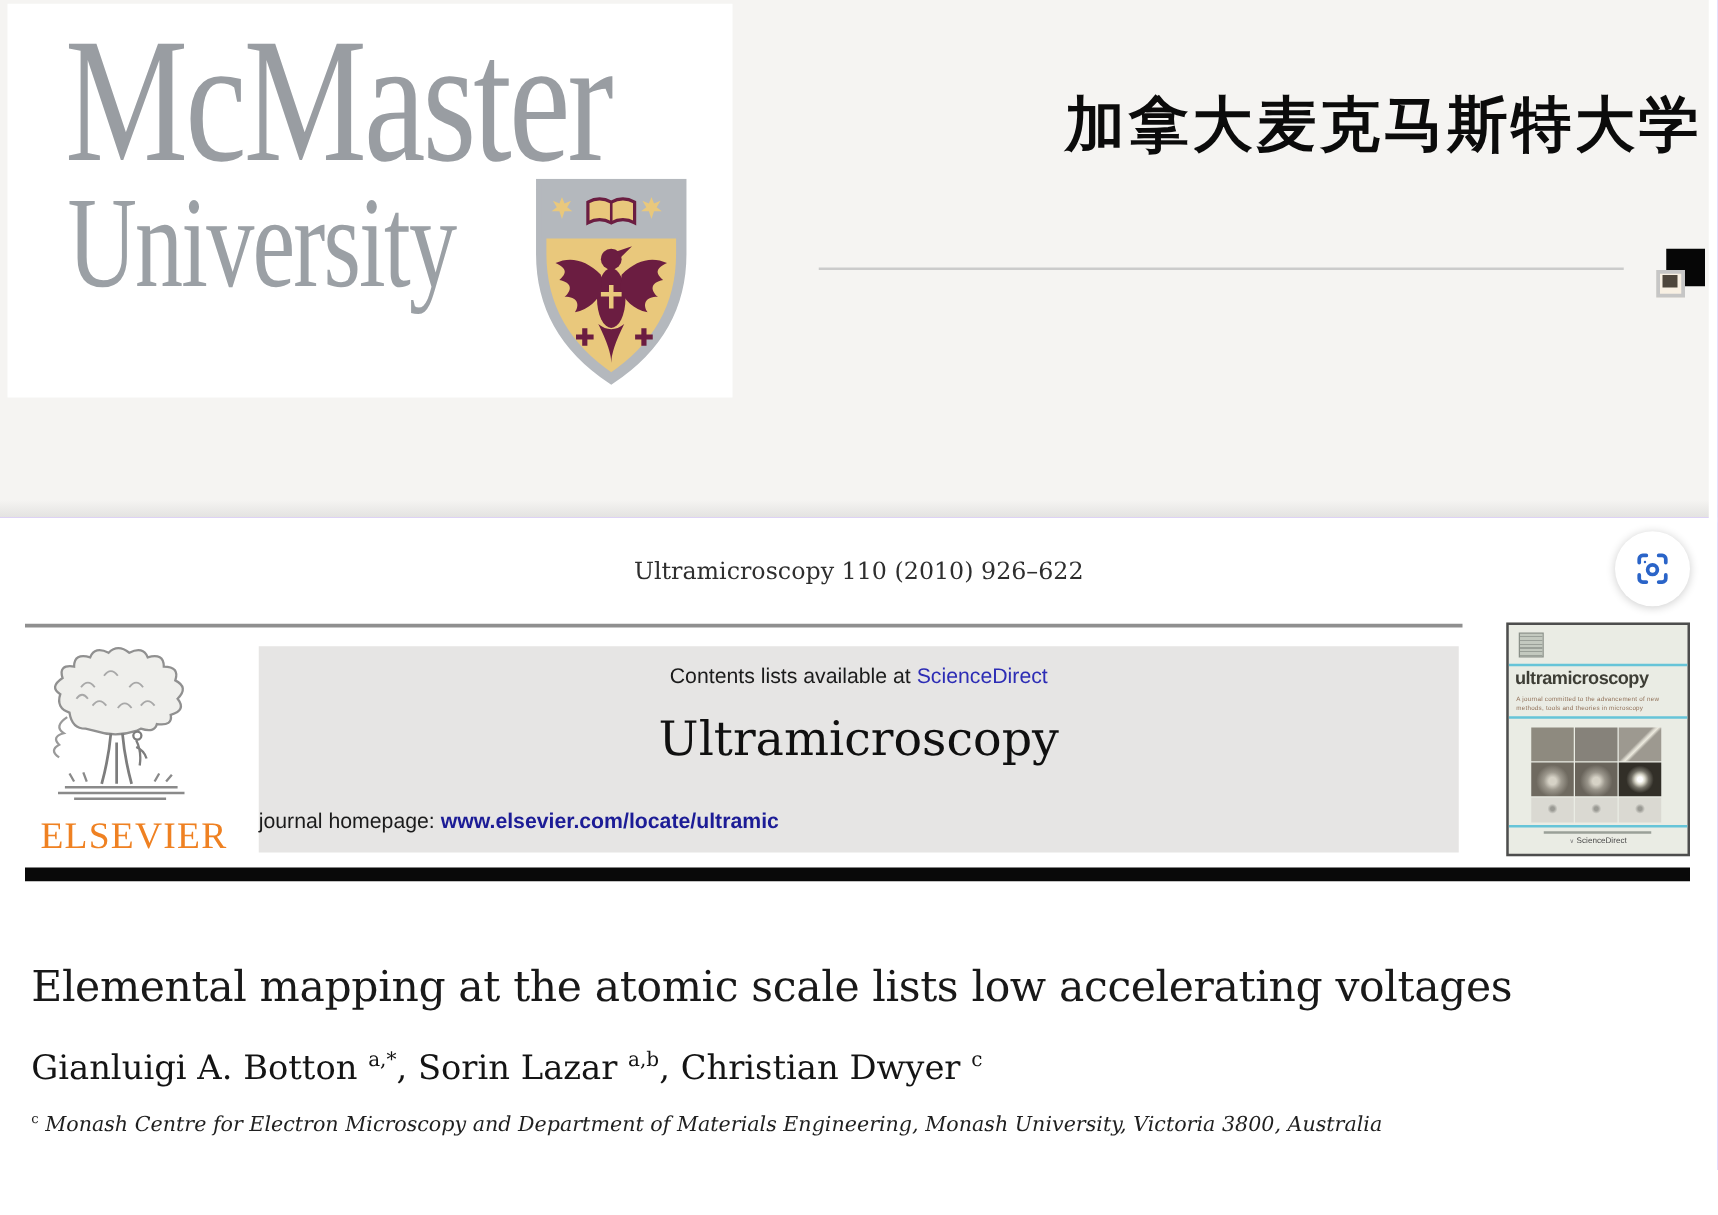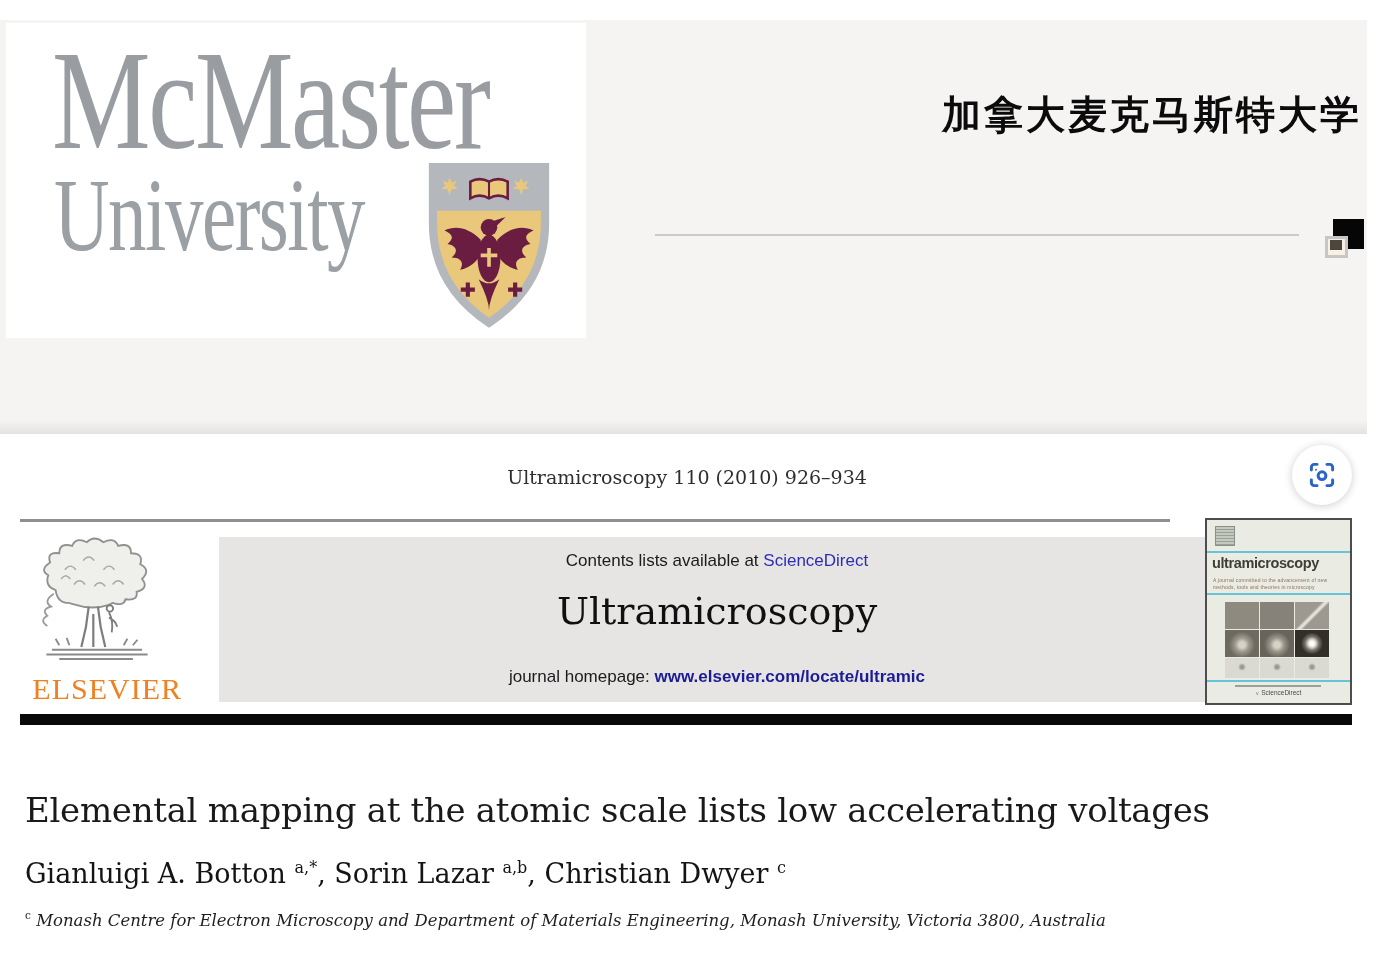--- a/index.html
+++ b/index.html
@@ -1,57 +1,57 @@
 <!DOCTYPE html>
 <html><head>
 <meta charset="utf-8">
 <style>
   html,body{margin:0;padding:0;background:#ffffff;}
   .screen{position:relative;width:1374px;height:936px;overflow:hidden;background:#8b5cf6;
-          font-family:"Liberation Sans",sans-serif;margin-top:20px;}
+          font-family:"Liberation Sans",sans-serif;}
 
   
   .top-banner{position:absolute;left:0;top:0;width:1374px;height:414px;background:#f5f4f2;}
   .top-banner::after{content:'';position:absolute;left:0;bottom:0;width:100%;height:14px;
           background:linear-gradient(to bottom,rgba(100,100,100,0),rgba(100,100,100,.12));}
   .logo-card{position:absolute;left:6px;top:3px;width:580px;height:315px;background:#ffffff;}
   .wordmark-1{position:absolute;left:46px;top:6px;font-family:"Liberation Serif",serif;
           font-size:142px;line-height:1;color:#999da2;letter-spacing:-3px;
           transform:scaleX(.78);transform-origin:0 0;white-space:nowrap;}
   .wordmark-2{position:absolute;left:48px;top:140px;font-family:"Liberation Serif",serif;
           font-size:104px;line-height:1;color:#9ba0a5;letter-spacing:-2px;
           transform:scaleX(.74);transform-origin:0 0;white-space:nowrap;}
   .crest{position:absolute;left:420px;top:140px;width:126px;height:166px;}
-  .banner-cn{position:absolute;right:12px;top:68px;font-size:39px;font-weight:700;color:#0b0b0b;
+  .banner-cn{position:absolute;right:12px;top:68px;font-size:48px;font-weight:700;color:#0b0b0b;
           letter-spacing:3px;white-space:nowrap;font-family:"Liberation Sans","DejaVu Sans",sans-serif;}
   .banner-rule{position:absolute;left:655px;top:214px;width:644px;height:2px;background:#cbcbcb;}
   .marker-black{position:absolute;left:1333px;top:199px;width:31px;height:30px;background:#060606;}
   .marker-picker{position:absolute;left:1325px;top:216px;width:17px;height:16px;background:#f8f0e3;
           border:3px solid #c6c6c6;}
   .marker-picker::before{content:'';position:absolute;left:2px;top:1px;width:12px;height:10px;background:#4e463c;}
   .right-strip{position:absolute;right:0;top:0;width:7px;height:418px;background:#ffffff;}
 
   
   .paper{position:absolute;left:0;top:414px;width:1374px;height:558px;background:#fff;}
   .citation{position:absolute;left:20px;top:32px;width:1334px;text-align:center;
           font-family:"DejaVu Serif",serif;font-size:19px;color:#2e2e2e;}
   .lens-button{position:absolute;left:1292px;top:11px;width:60px;height:60px;border-radius:50%;
           background:#fff;box-shadow:0 1px 8px rgba(0,0,0,.20);display:flex;align-items:center;justify-content:center;cursor:pointer;}
   .header-rule{position:absolute;left:20px;top:85px;width:1150px;height:3px;background:#8f8f8f;}
 
   .elsevier-tree{position:absolute;left:28px;top:96px;width:138px;height:144px;}
   .elsevier-label{position:absolute;left:14px;top:238px;width:168px;text-align:right;
           font-family:"Liberation Serif",serif;font-size:30px;color:#ef8122;letter-spacing:1px;}
 
-  .contents-box{position:absolute;left:219px;top:103px;width:960px;height:165px;background:#e6e5e4;padding-left:36px;}
+  .contents-box{position:absolute;left:207px;top:103px;width:960px;height:165px;background:#e6e5e4;}
   .cl1{position:absolute;left:0;top:14px;width:100%;text-align:center;font-size:17px;color:#1b1b1b;}
   .cl1 a{color:#2d2db5;text-decoration:none;}
   .journal-title{position:absolute;left:0;top:52px;width:100%;text-align:center;
           font-family:"DejaVu Serif",serif;font-size:38px;color:#101010;}
-  .homepage{position:absolute;left:0;top:130px;width:100%;text-align:center;font-size:17px;color:#1b1b1b;}
+  .homepage{position:absolute;left:0;top:130px;width:100%;text-align:left;font-size:17px;color:#1b1b1b;}
   .homepage a{color:#1c1c96;font-weight:700;text-decoration:none;}
 
   
   .cover-box{position:absolute;left:1205px;top:84px;width:143px;height:183px;border:2px solid #4d4d4d;
           background:#eaece4;overflow:hidden;}
   .cover-stamp{position:absolute;left:8px;top:6px;width:18px;height:18px;border:1px solid #8a9088;
           background:repeating-linear-gradient(0deg,#9aa098 0 1px,#c3c9bf 1px 3px);}
   .cover-rule{position:absolute;left:0;width:100%;height:2px;background:#66c4d8;}
   .cr1{top:31px}.cr2{top:73px}.cr3{top:160px}
   .cover-title{position:absolute;left:5px;top:35px;font-size:14.5px;font-weight:700;color:#3e3e36;
@@ -117,21 +117,21 @@
     </div>
     <div class="banner-cn">加拿大麦克马斯特大学</div>
     <div class="banner-rule"></div>
     <div class="marker-black"></div>
     <div class="marker-picker"></div>
   </div>
   <div class="right-strip"></div>
 
   <div class="paper">
 
-    <div class="citation">Ultramicroscopy 110 (2010) 926–934</div>
+    <div class="citation">Ultramicroscopy 110 (2010) 926–622</div>
 
     <div class="lens-button">
       <svg width="34" height="34" viewBox="0 0 48 48" fill="none" stroke="#2a64c8" stroke-width="4.2" stroke-linecap="round">
         <path d="M17 9 h-4 a4 4 0 0 0 -4 4 v4"></path>
         <path d="M31 9 h4 a4 4 0 0 1 4 4 v4"></path>
         <path d="M17 39 h-4 a4 4 0 0 1 -4 -4 v-4"></path>
         <path d="M31 39 h4 a4 4 0 0 0 4 -4 v-4"></path>
         <circle cx="24" cy="25" r="5.5"></circle>
         <circle cx="15.5" cy="16.5" r="1.4" fill="#2a64c8" stroke="none"></circle>
       </svg>

